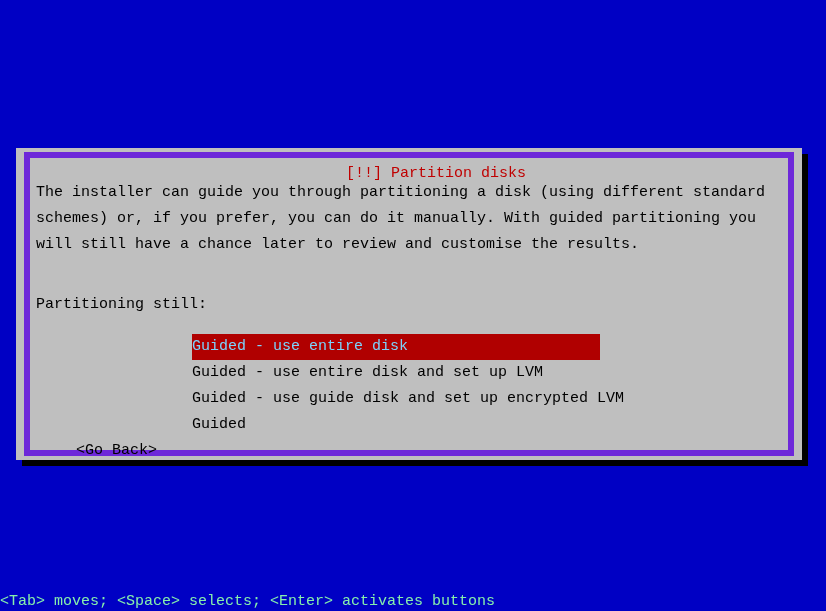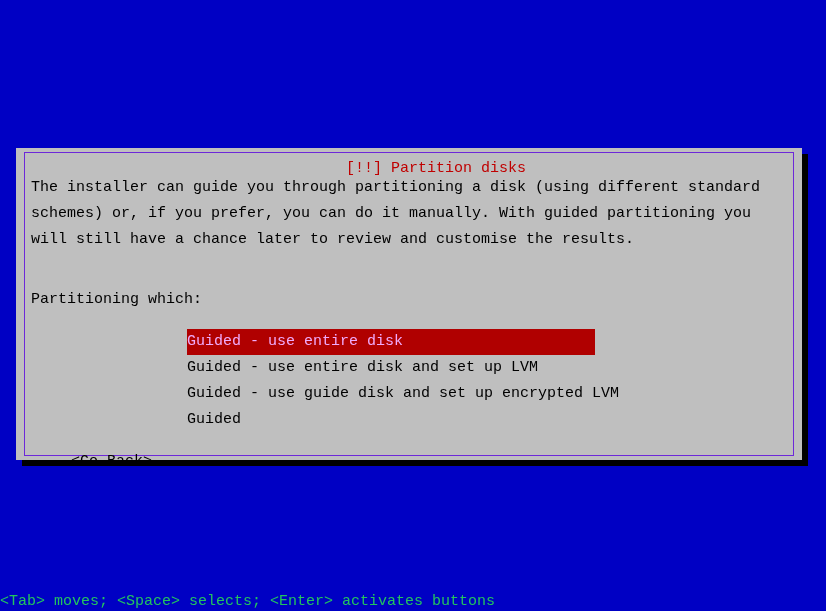--- a/index.html
+++ b/index.html
@@ -27,21 +27,21 @@
     .dialog {
       position: absolute;
       left: 16px;
       top: 148px;
       width: 786px;
       height: 312px;
       background: #bfbfbf;
       padding: 4px 8px;
     }
     .dialog-inner-border {
-      border: 1px solid #6d28d9;
+      border: 6px solid #6d28d9;
       width: 100%;
       height: 100%;
       position: relative;
     }
     .dialog-title {
       position: absolute;
       top: -10px;
       left: 0;
       right: 0;
       text-align: center;
@@ -67,53 +67,52 @@
       margin-top: 16px;
     }
     .option {
       white-space: pre;
       display: block;
       width: 408px;
       cursor: pointer;
     }
     .option.selected {
       background: #b00000;
-      color: #f0abfc;
+      color: #7dd3fc;
     }
     .go-back-row {
-      margin-top: 16px;
       margin-left: 40px;
     }
     .go-back {
       cursor: pointer;
     }
     .help-line {
       position: absolute;
       left: 0;
       bottom: 0;
-      color: #22c55e;
+      color: #86efac;
       white-space: pre;
       padding: 0 0 1px 0;
     }
   </style>
 </head>
 <body>
 
 <div class="dialog-shadow"></div>
 
 <div class="dialog">
   <div class="dialog-inner-border">
     <div class="dialog-title">
       <span class="dialog-title-inner">[!!] Partition disks</span>
     </div>
     <div class="dialog-content">
       <div class="body-text">The installer can guide you through partitioning a disk (using different standard schemes) or, if you prefer, you can do it manually. With guided partitioning you will still have a chance later to review and customise the results.</div>
       <div style="height:17px"></div>
       <div style="height:17px"></div>
-      <div class="body-text">Partitioning which:</div>
+      <div class="body-text">Partitioning still:</div>
 
       <div class="options">
         <span class="option selected">Guided - use entire disk</span>
         <span class="option">Guided - use entire disk and set up LVM</span>
         <span class="option">Guided - use guide disk and set up encrypted LVM</span>
         <span class="option">Guided</span>
       </div>
 
       <div class="go-back-row">
         <span class="go-back">&lt;Go Back&gt;</span>

